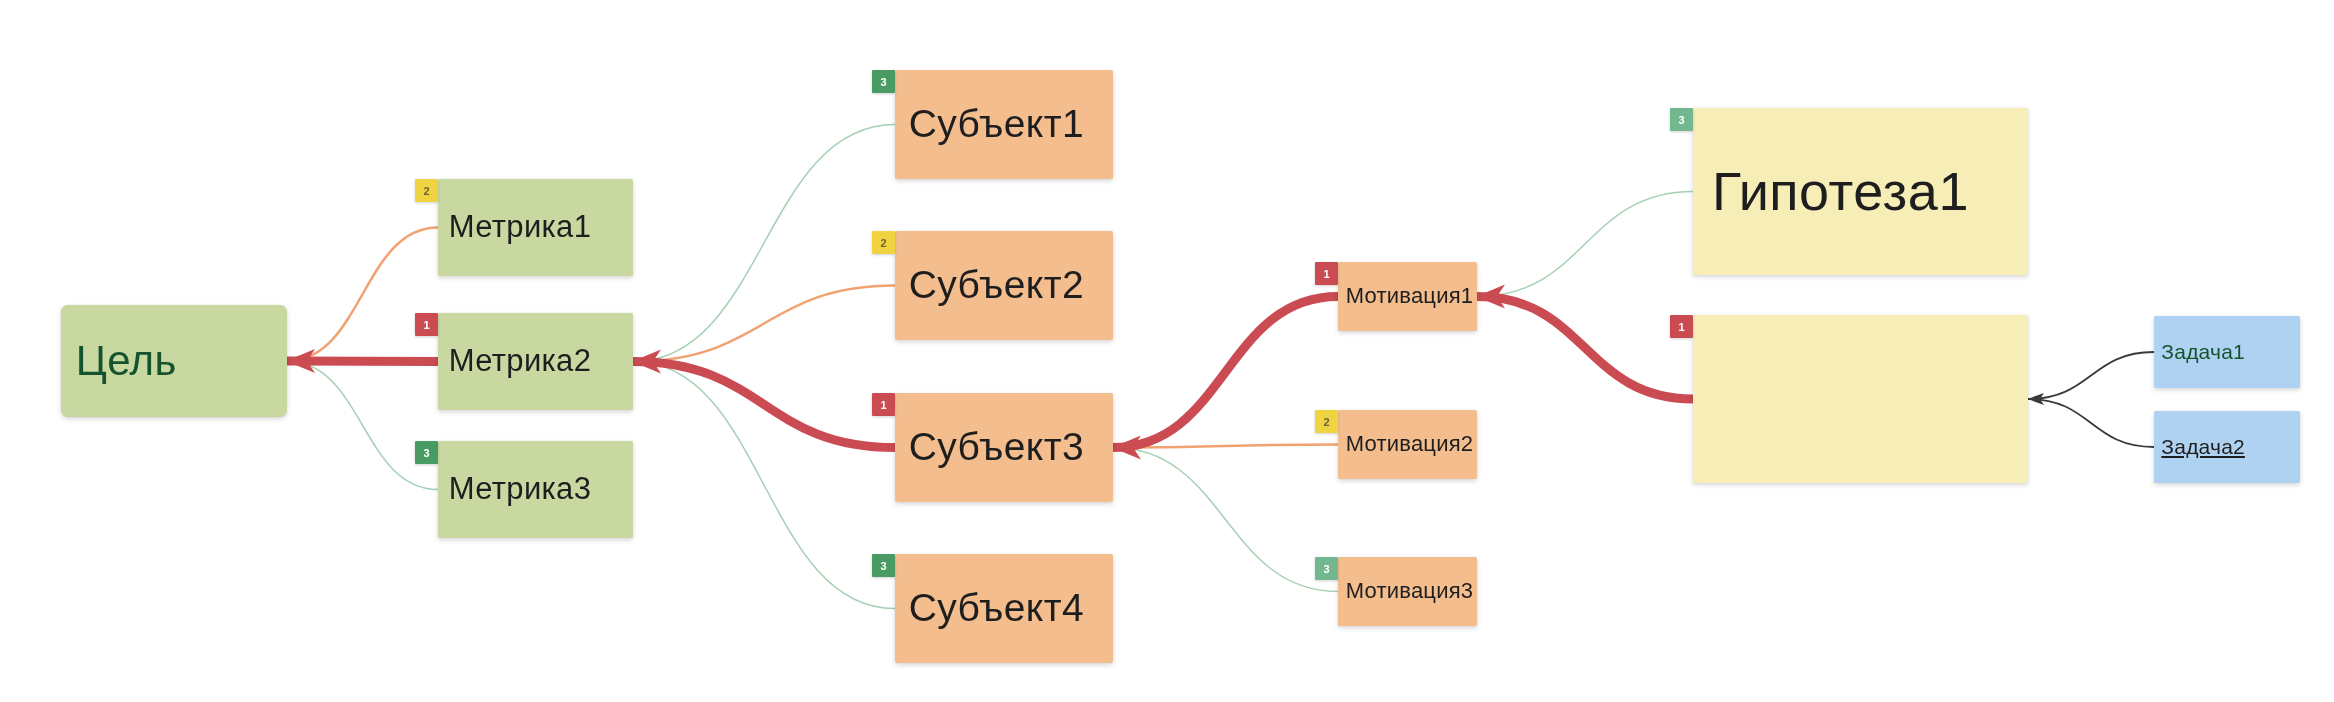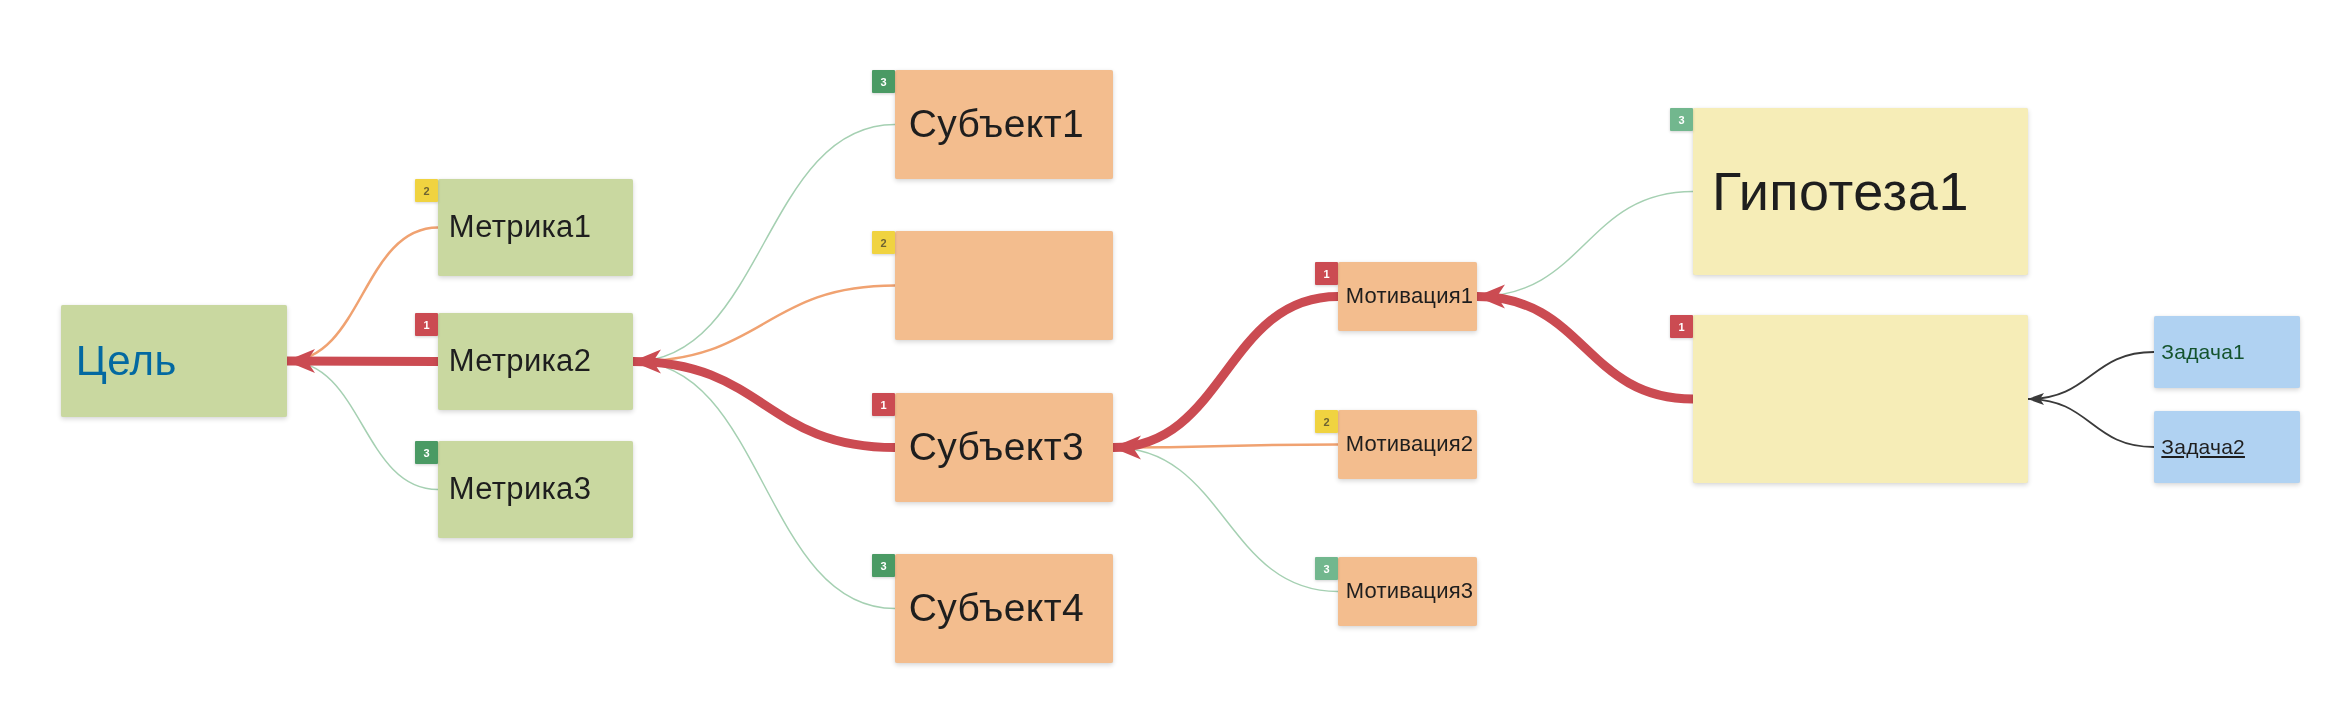--- a/index.html
+++ b/index.html
@@ -72,40 +72,41 @@
         <path d="M 1693 191.5 C 1585 191.5, 1585 296.5, 1477 296.5" fill="none" stroke="#a5d0b2" stroke-width="1.5" stroke-linecap="round"></path>
         <path d="M 2154 447 C 2091 447, 2091 399, 2028 399" fill="none" stroke="#3a3a3a" stroke-width="1.8" stroke-linecap="round"></path>
         <path d="M 2154 352 C 2091 352, 2091 399, 2028 399" fill="none" stroke="#3a3a3a" stroke-width="1.8" stroke-linecap="round" marker-end="url(#arrow-black)"></path>
         <path d="M 438 361.5 C 362.5 361.5, 362.5 361, 287 361" fill="none" stroke="#cb4b52" stroke-width="9" stroke-linecap="round" marker-end="url(#arrow-red)"></path>
         <path d="M 895 447.5 C 764 447.5, 764 361.5, 633 361.5" fill="none" stroke="#cb4b52" stroke-width="9" stroke-linecap="round" marker-end="url(#arrow-red)"></path>
         <path d="M 1338 296.5 C 1225.5 296.5, 1225.5 447.5, 1113 447.5" fill="none" stroke="#cb4b52" stroke-width="9" stroke-linecap="round" marker-end="url(#arrow-red)"></path>
         <path d="M 1693 399 C 1585 399, 1585 296.5, 1477 296.5" fill="none" stroke="#cb4b52" stroke-width="9" stroke-linecap="round" marker-end="url(#arrow-red)"></path>
       </g>
   </svg>
   <div id="nodes">
-      <div class="node" style="left: 61px; top: 305px; width: 226px; height: 112px; background: rgb(201, 216, 160); font-size: 42px; color: #0369a1;">
+      <div class="node" style="left: 61px; top: 305px; width: 226px; height: 112px; background: rgb(201, 216, 160); font-size: 42px; color: #14532d; border-radius: 7px;">
         <span class="label">Цель</span>
       </div>
       <div class="node" style="left: 438px; top: 179px; width: 195px; height: 97px; background: rgb(201, 216, 160); font-size: 31px; color: rgb(30, 30, 30);">
         <span class="label">Метрика1</span>
         <span class="badge" style="background: rgb(240, 211, 64); color: rgb(110, 100, 51);">2</span>
       </div>
       <div class="node" style="left: 438px; top: 313px; width: 195px; height: 97px; background: rgb(201, 216, 160); font-size: 31px; color: rgb(30, 30, 30);">
         <span class="label">Метрика2</span>
         <span class="badge" style="background: rgb(203, 75, 82); color: rgb(255, 255, 255);">1</span>
       </div>
       <div class="node" style="left: 438px; top: 441px; width: 195px; height: 97px; background: rgb(201, 216, 160); font-size: 31px; color: rgb(30, 30, 30);">
         <span class="label">Метрика3</span>
         <span class="badge" style="background: rgb(74, 154, 100); color: rgb(255, 255, 255);">3</span>
       </div>
       <div class="node" style="left: 895px; top: 70px; width: 218px; height: 109px; background: rgb(243, 189, 142); font-size: 39px; color: rgb(30, 30, 30);">
         <span class="label">Субъект1</span>
         <span class="badge" style="background: rgb(74, 154, 100); color: rgb(255, 255, 255);">3</span>
       </div>
       <div class="node" style="left: 895px; top: 231px; width: 218px; height: 109px; background: rgb(243, 189, 142); font-size: 39px; color: rgb(30, 30, 30);">
+        <span class="label">Субъект2</span>
         <span class="badge" style="background: rgb(240, 211, 64); color: rgb(110, 100, 51);">2</span>
       </div>
       <div class="node" style="left: 895px; top: 393px; width: 218px; height: 109px; background: rgb(243, 189, 142); font-size: 39px; color: rgb(30, 30, 30);">
         <span class="label">Субъект3</span>
         <span class="badge" style="background: rgb(203, 75, 82); color: rgb(255, 255, 255);">1</span>
       </div>
       <div class="node" style="left: 895px; top: 554px; width: 218px; height: 109px; background: rgb(243, 189, 142); font-size: 39px; color: rgb(30, 30, 30);">
         <span class="label">Субъект4</span>
         <span class="badge" style="background: rgb(74, 154, 100); color: rgb(255, 255, 255);">3</span>
       </div>

